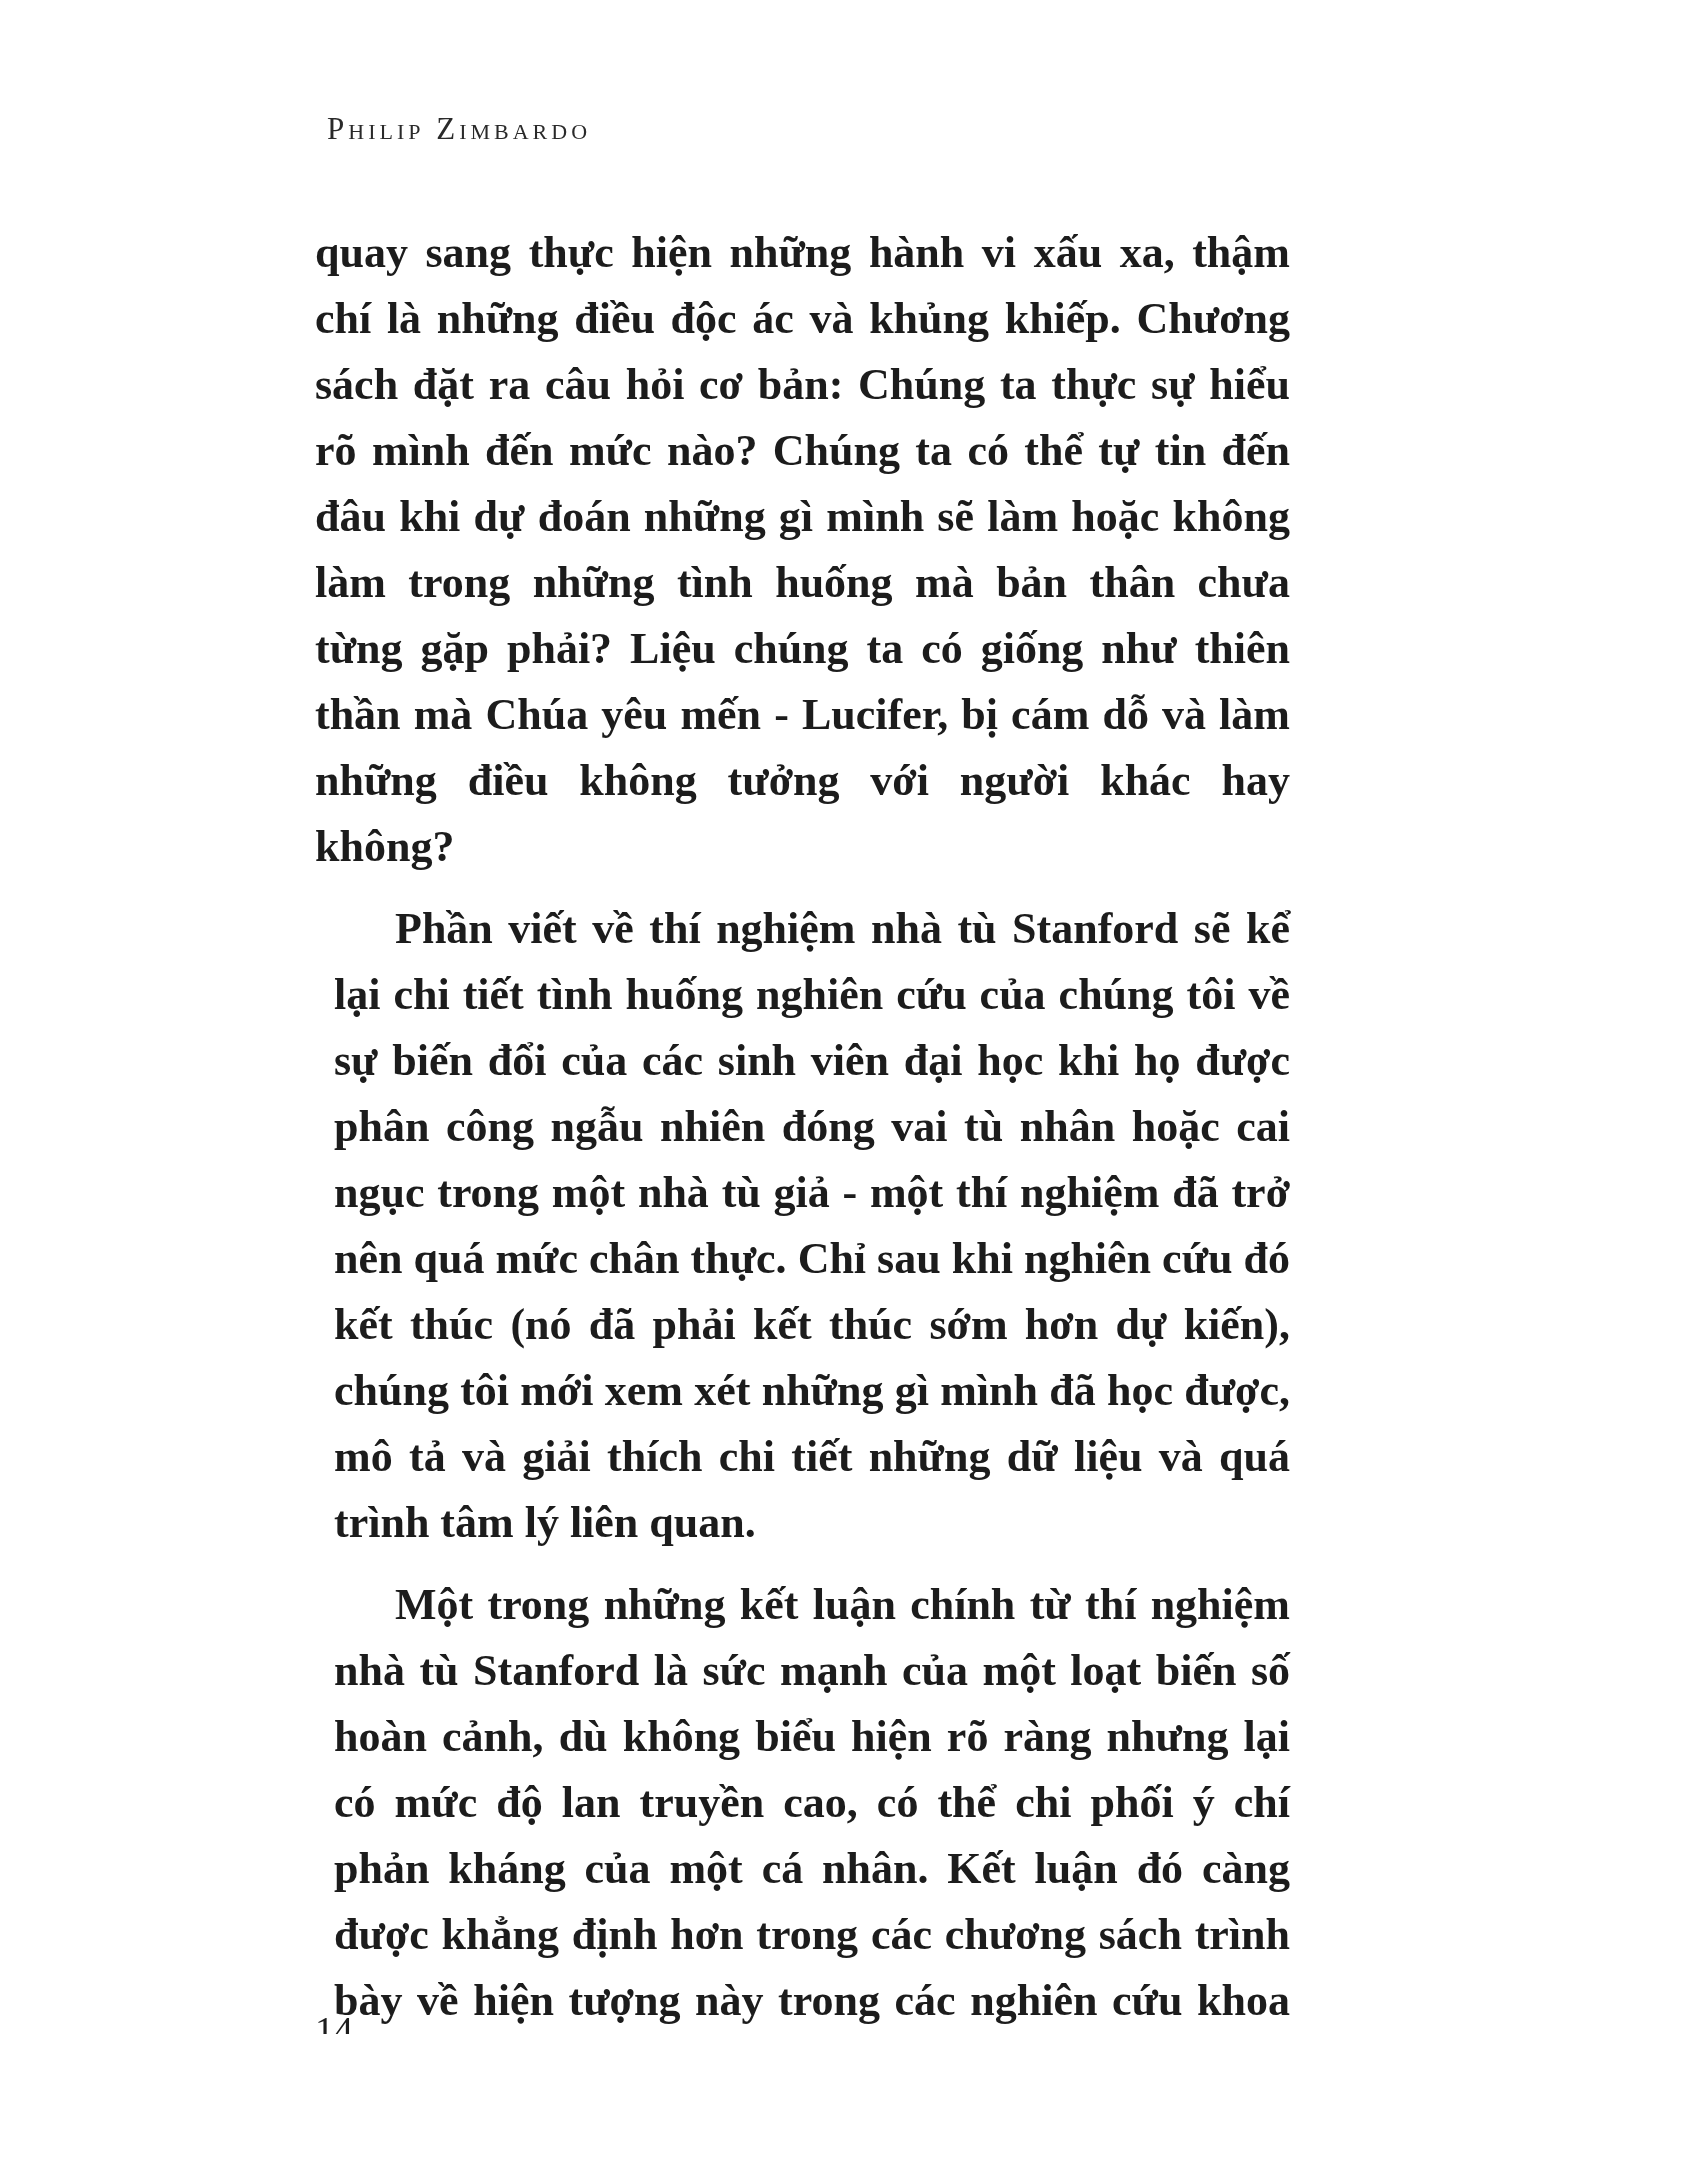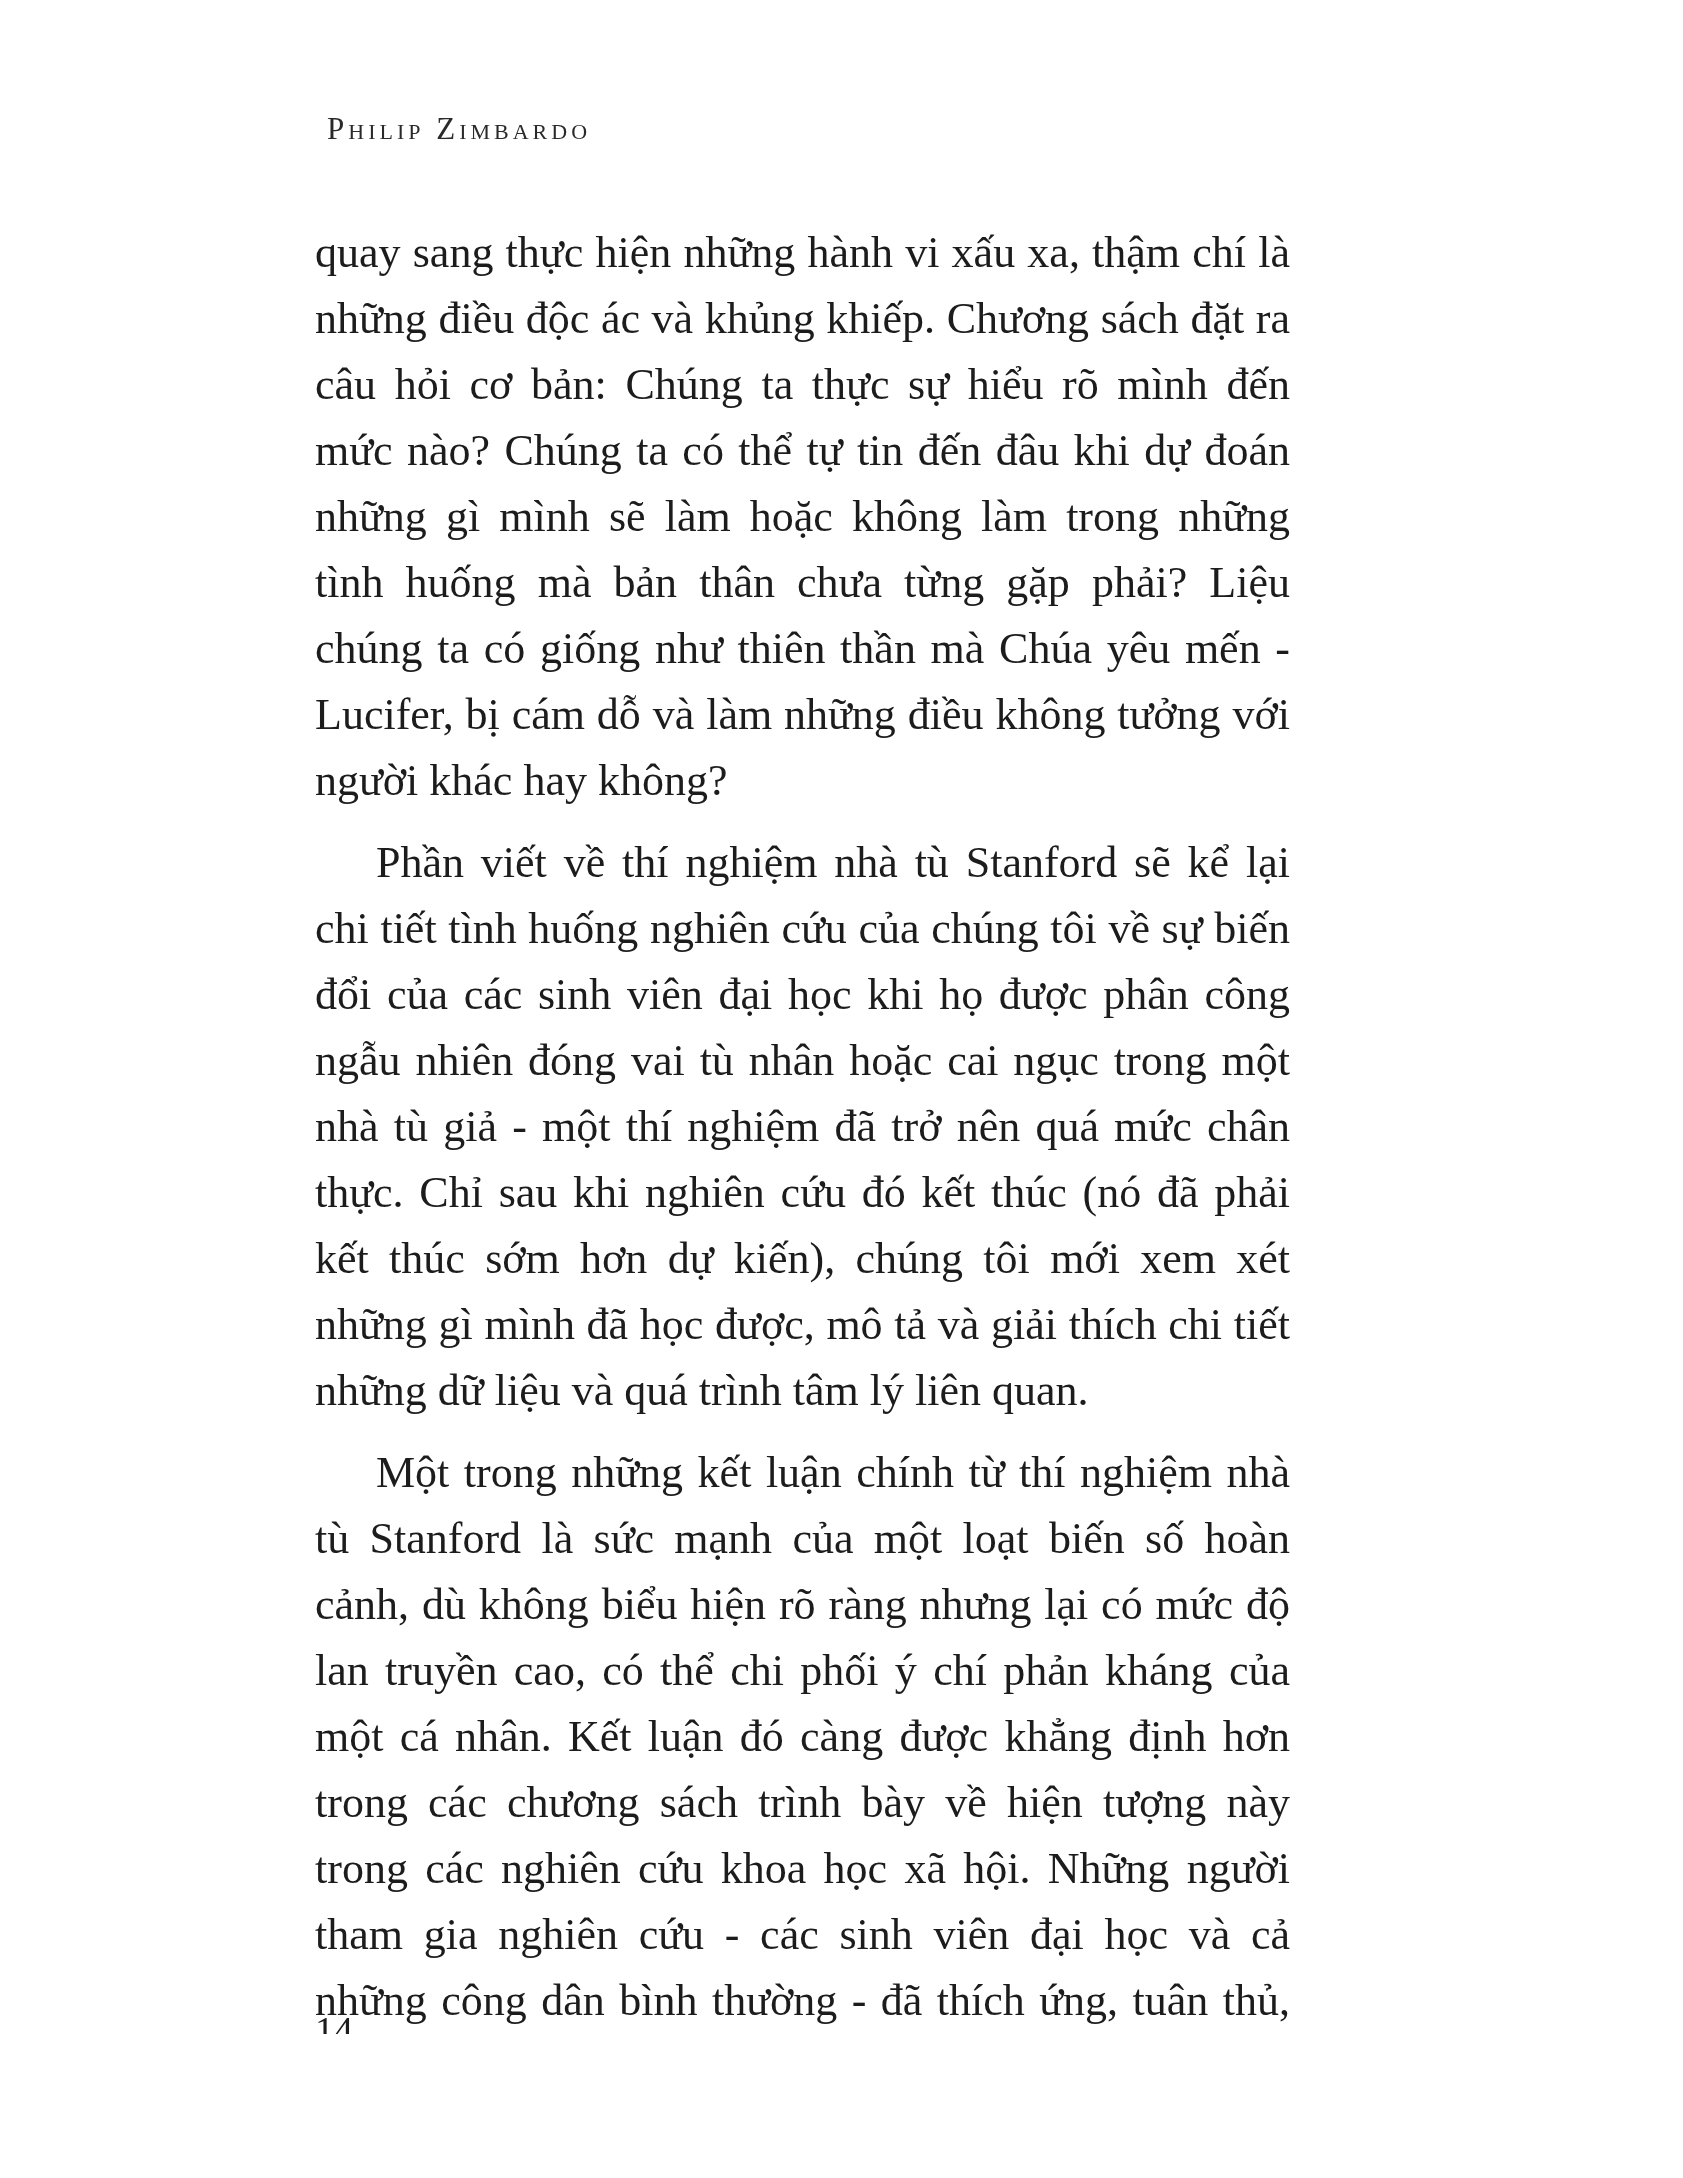--- a/index.html
+++ b/index.html
@@ -33,23 +33,25 @@
       width: 975px;
       font-size: 44px;
       line-height: 66px;
       text-align: justify;
       text-justify: inter-word;
       color: #1c1c1c;
     }
     .body-text p {
       margin: 0 0 16px 0;
       padding: 0;
+      font-weight: bold;
     }
     .body-text p.indent {
       text-indent: 61px;
+      margin-left: 19px;
     }
     .page-number {
       position: absolute;
       left: 315px;
       top: 2008px;
       width: 975px;
       text-align: left;
       font-size: 38px;
       color: #1c1c1c;
     }

